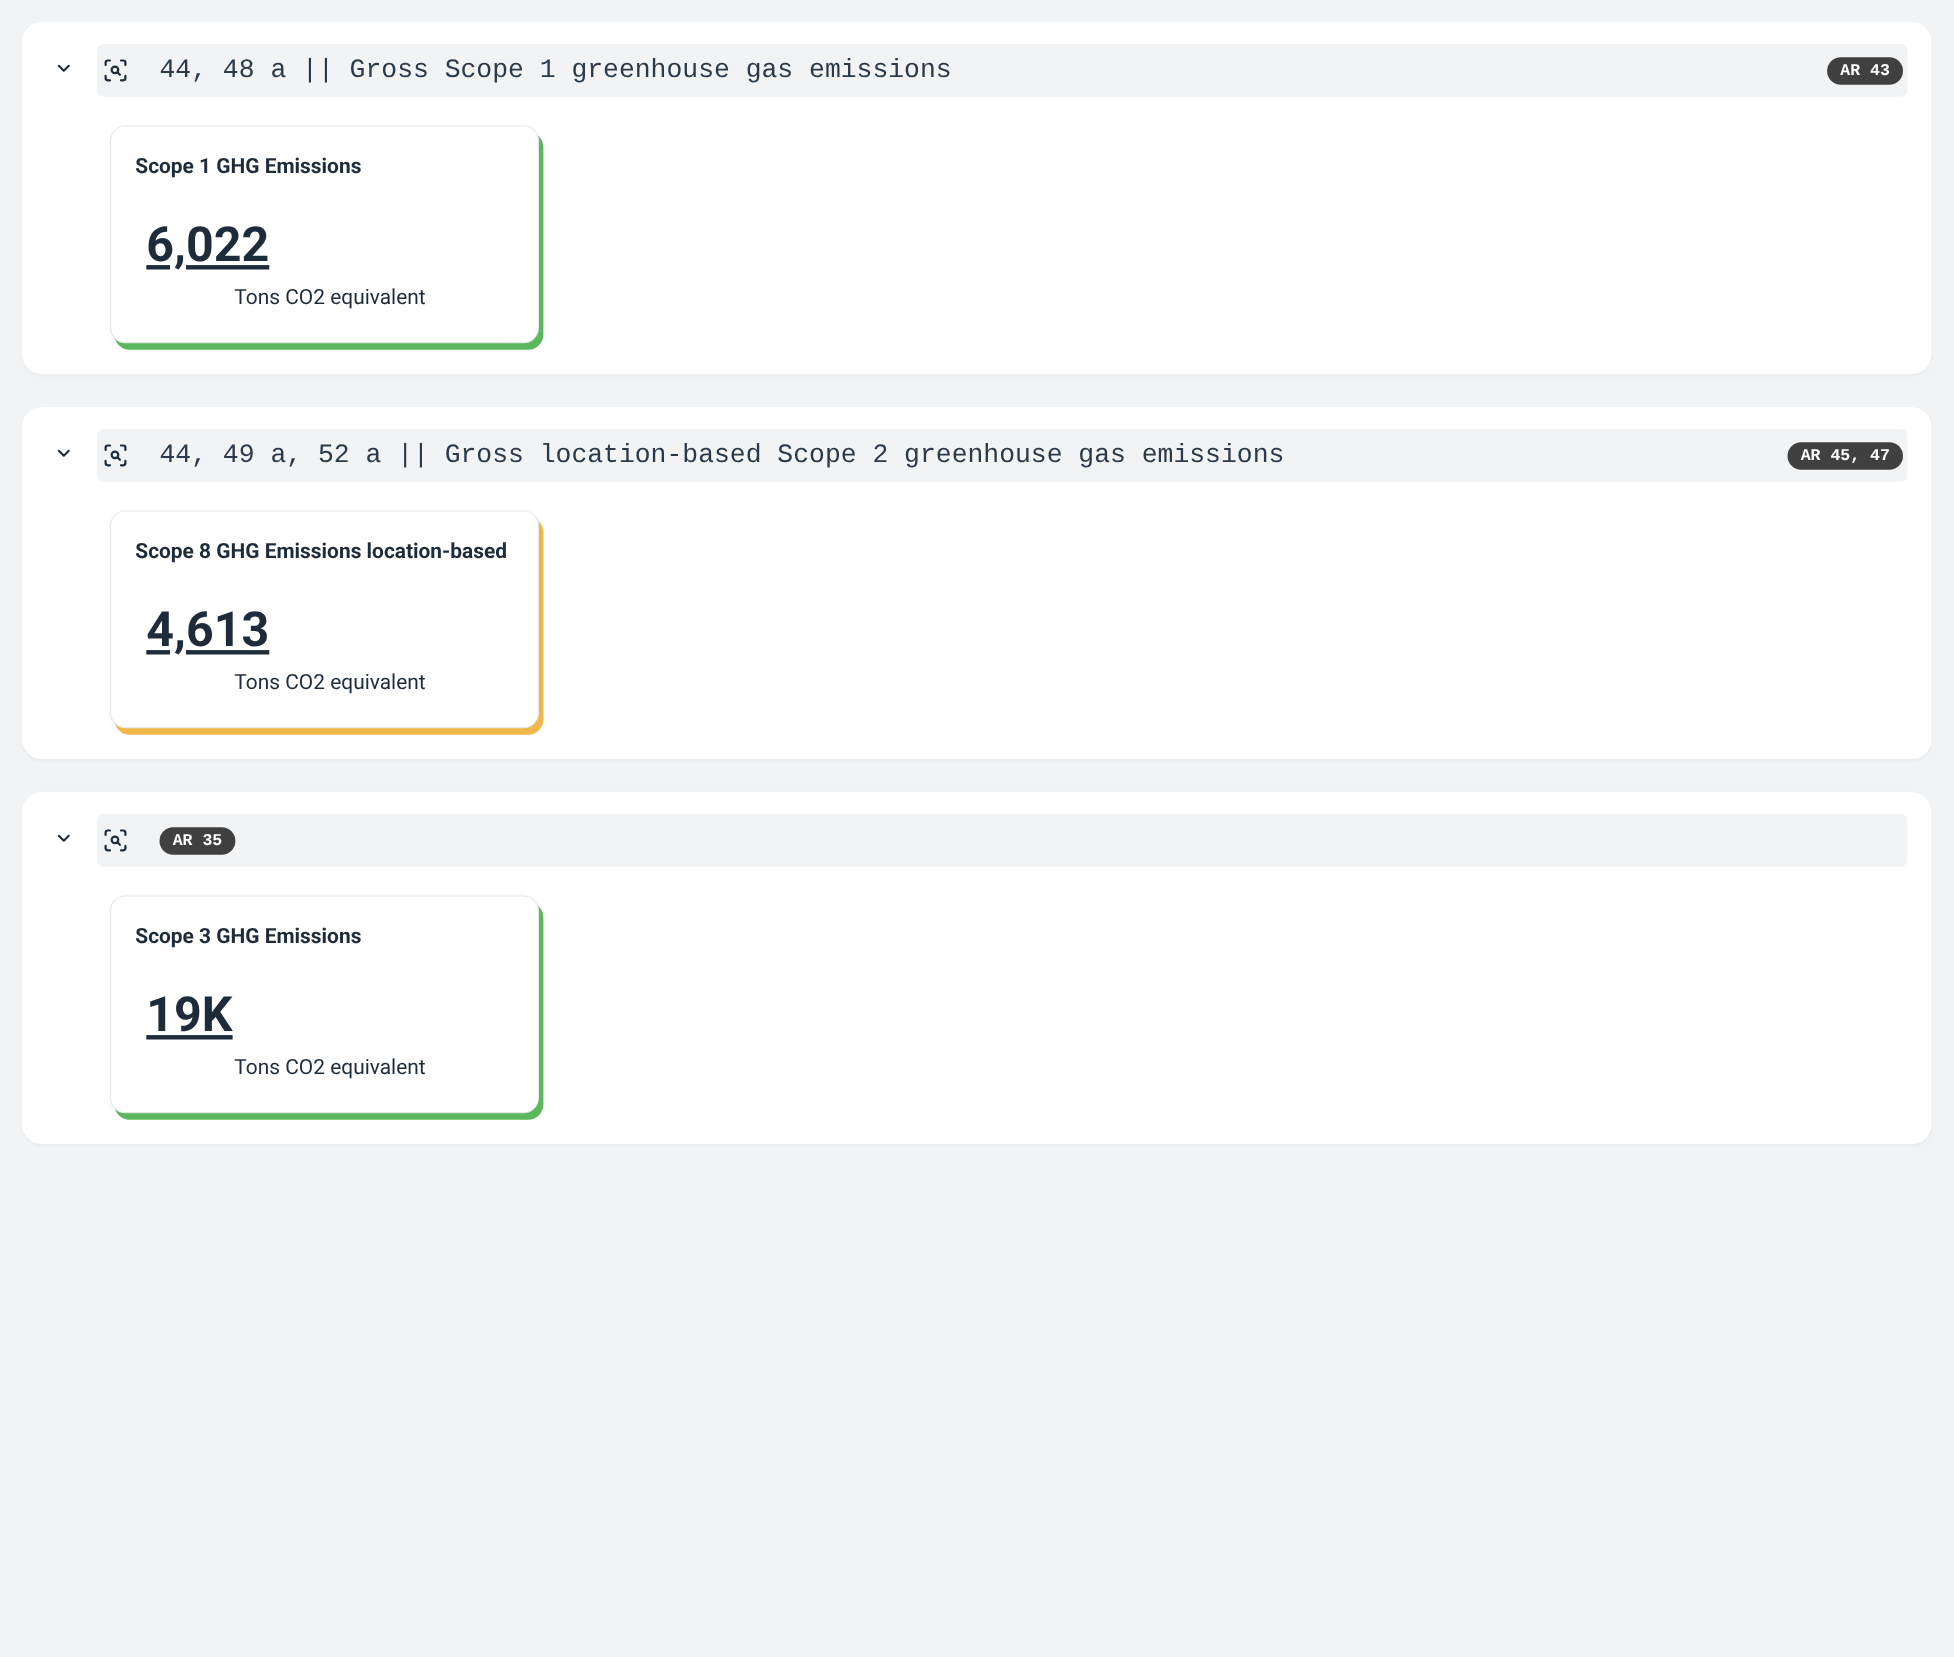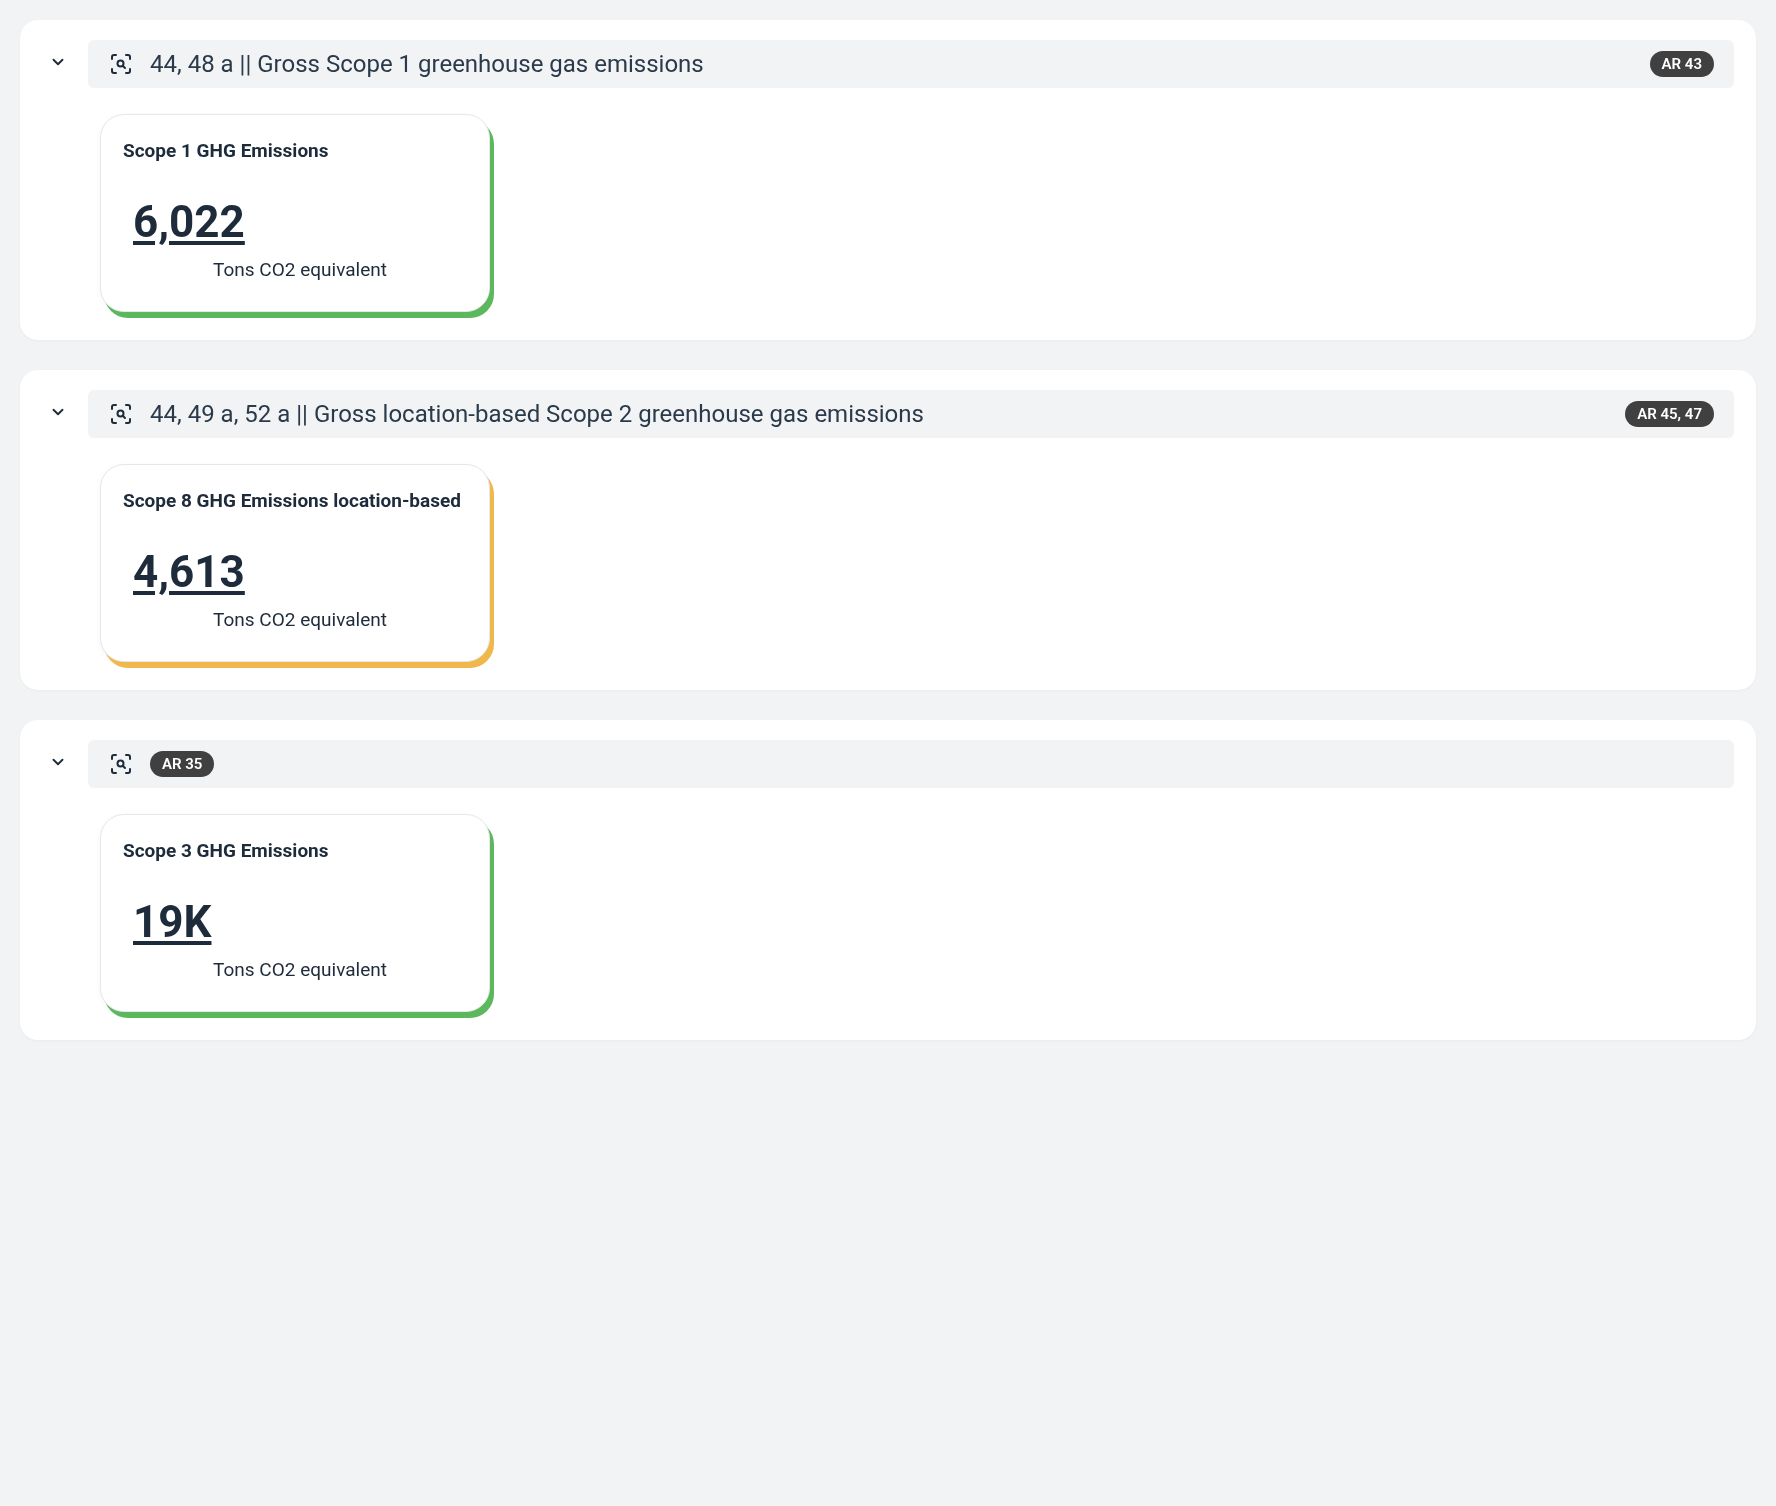--- a/index.html
+++ b/index.html
@@ -30,23 +30,24 @@
     flex-shrink: 0;
     cursor: pointer;
   }
   .chevron svg { stroke: #1d2b3a; }
   .title-bar {
     flex: 1;
     display: flex;
     align-items: center;
     background: #f1f3f5;
     border-radius: 6px;
-    padding: 8px 20px;
-    gap: 16px;
+    padding: 8px 4px;
+    gap: 27px;
     min-height: 48px;
+    font-family: Liberation Mono, monospace;
   }
   .title-bar .icon {
     width: 26px;
     height: 26px;
     display: flex;
     align-items: center;
     justify-content: center;
     flex-shrink: 0;
   }
   .title-bar .title-text {
@@ -66,21 +67,21 @@
   }
   .card-row {
     padding-left: 58px;
     padding-top: 26px;
   }
   .metric-card {
     position: relative;
     background: #fff;
     width: 390px;
     border: 1px solid #e5e7eb;
-    border-radius: 24px;
+    border-radius: 14px;
     padding: 24px 22px 30px 22px;
     box-shadow: 4px 6px 0 0 var(--accent, #4caf50), 0 2px 6px rgba(0,0,0,0.04);
   }
   .metric-card.green  { --accent: #5cb85c; }
   .metric-card.yellow { --accent: #f0b84a; }
   .metric-title {
     font-size: 19px;
     font-weight: 700;
     color: #1d2b3a;
     margin-bottom: 34px;

